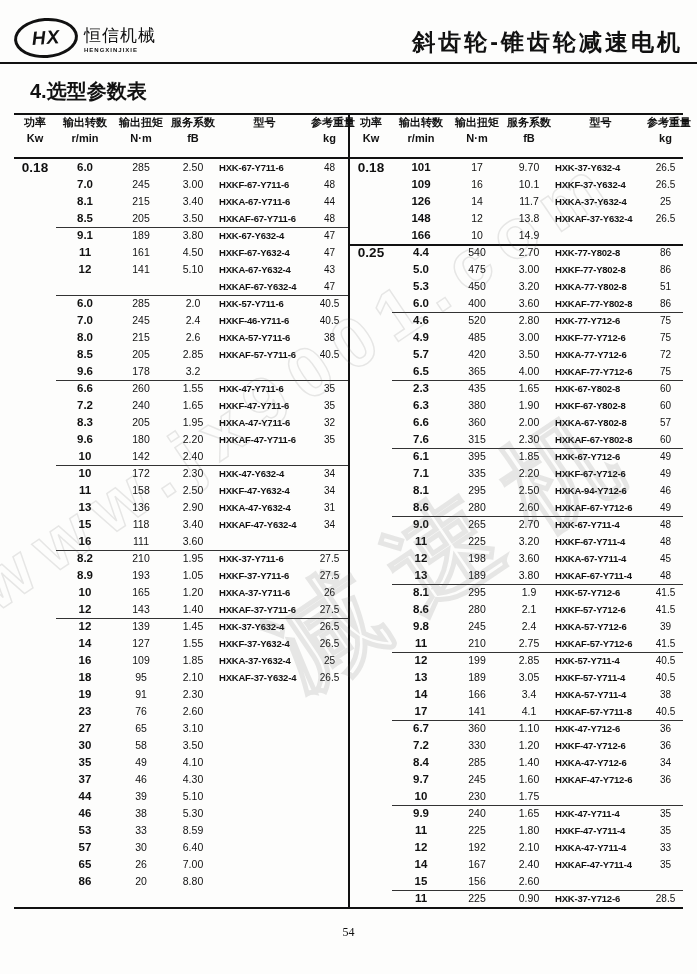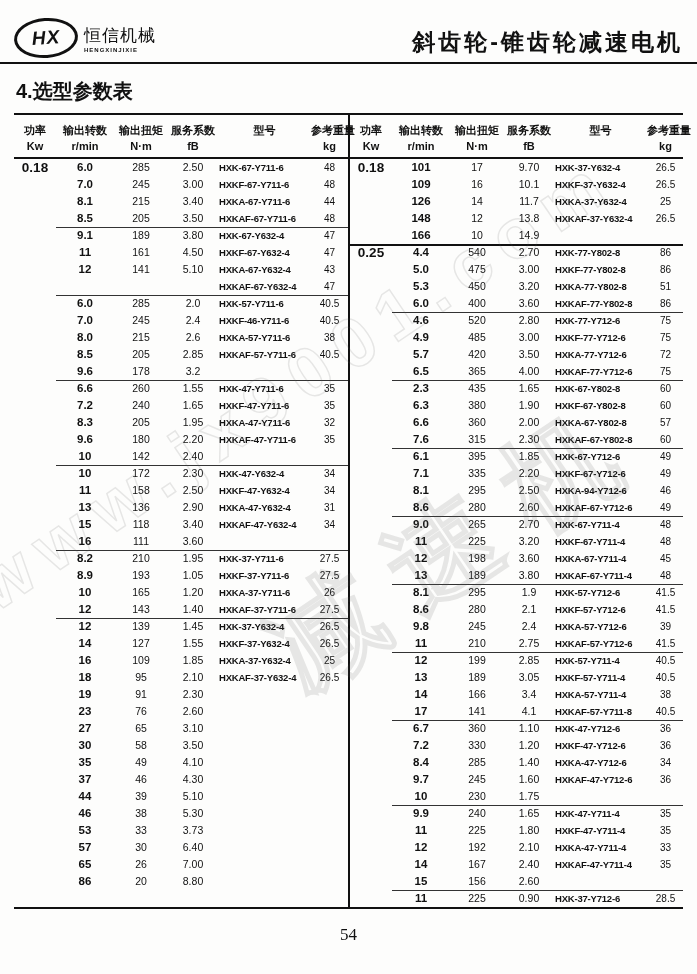--- a/index.html
+++ b/index.html
@@ -10,49 +10,49 @@
   .pageheader{position:relative;height:54px;padding:8px 14px 0 14px;
               border-bottom:2px solid #111;display:flex;justify-content:space-between;align-items:flex-end;}
   .logo{display:flex;align-items:center;gap:6px;padding-bottom:4px;}
   .logo-ellipse{width:58px;height:34px;border:3px solid #111;border-radius:50%;
                 display:flex;align-items:center;justify-content:center;
                 font-style:italic;font-weight:bold;font-size:19px;letter-spacing:1px;transform:rotate(-4deg);}
   .logo-cn{font-weight:normal;font-size:17px;letter-spacing:1px;}
   .logo-en{font-weight:bold;font-size:6px;letter-spacing:1px;}
   .doc-title{font-weight:bold;font-size:23px;letter-spacing:3px;padding-bottom:4px;}
 
-  .section-title{font-weight:bold;font-size:20px;margin:14px 0 8px 16px;}
+  .section-title{font-weight:bold;font-size:20px;margin:14px 0 8px 30px;}
 
   
   .tablewrap{margin:0 14px;border-top:2px solid #111;border-bottom:2px solid #111;display:flex;}
   .half{width:334px;}
   .half.right{border-left:2px solid #111;width:333px;}
   .thead{display:grid;grid-template-columns:42px 58px 54px 50px 93px 37px;
          border-bottom:2px solid #111;height:42px;}
-  .hc{font-weight:bold;font-size:11px;line-height:1.45;text-align:center;padding-top:8px;white-space:nowrap;}
+  .hc{font-weight:bold;font-size:11px;line-height:1.45;text-align:center;padding-top:0;white-space:nowrap;}
   .tbody{}
   .tgroup{position:relative;}
   .tgroup.sep-thin::before{content:"";position:absolute;left:42px;right:0;top:0;border-top:1px solid #333;}
   .tgroup.sep-thick::before{content:"";position:absolute;left:0;right:0;top:0;border-top:2px solid #111;}
   .trow{display:grid;grid-template-columns:42px 58px 54px 50px 93px 37px;height:17px;line-height:17px;}
   .c{text-align:center;font-size:10.5px;white-space:nowrap;overflow:hidden;}
   .c.kw{font-weight:bold;font-size:13.5px;}
   .c.rpm{font-weight:bold;font-size:11.5px;}
   .c.torque{font-size:10.5px;}
   .c.fb{font-size:10.5px;}
   .c.model{text-align:left;font-weight:bold;font-size:9.5px;padding-left:1px;letter-spacing:-0.2px;}
   .c.weight{font-size:10px;}
 
   
   .wm{position:absolute;pointer-events:none;font-weight:bold;color:transparent;
       -webkit-text-stroke:1.5px rgba(90,90,90,0.14);white-space:nowrap;z-index:5;}
   .wm1{font-size:70px;letter-spacing:14px;left:-40px;top:560px;transform:rotate(-34deg);transform-origin:left top;}
   .wm2{font-size:110px;letter-spacing:30px;left:240px;top:600px;transform:rotate(-34deg);transform-origin:left top;}
 
-  .pagenum{text-align:center;font-family:"Liberation Serif",serif;font-size:17px;margin-top:16px;}
+  .pagenum{text-align:center;font-family:"Liberation Serif",serif;font-size:12px;margin-top:16px;}
 </style>
 </head>
 <body>
 
 <div class="page">
 
   <div class="pageheader">
     <div class="logo">
       <div class="logo-ellipse">
         <span>HX</span>
@@ -401,21 +401,21 @@
               <div class="c rpm">46</div>
               <div class="c torque">38</div>
               <div class="c fb">5.30</div>
               <div class="c model"></div>
               <div class="c weight"></div>
             </div>
             <div class="trow">
               <div class="c kw"></div>
               <div class="c rpm">53</div>
               <div class="c torque">33</div>
-              <div class="c fb">3.73</div>
+              <div class="c fb">8.59</div>
               <div class="c model"></div>
               <div class="c weight"></div>
             </div>
             <div class="trow">
               <div class="c kw"></div>
               <div class="c rpm">57</div>
               <div class="c torque">30</div>
               <div class="c fb">6.40</div>
               <div class="c model"></div>
               <div class="c weight"></div>

